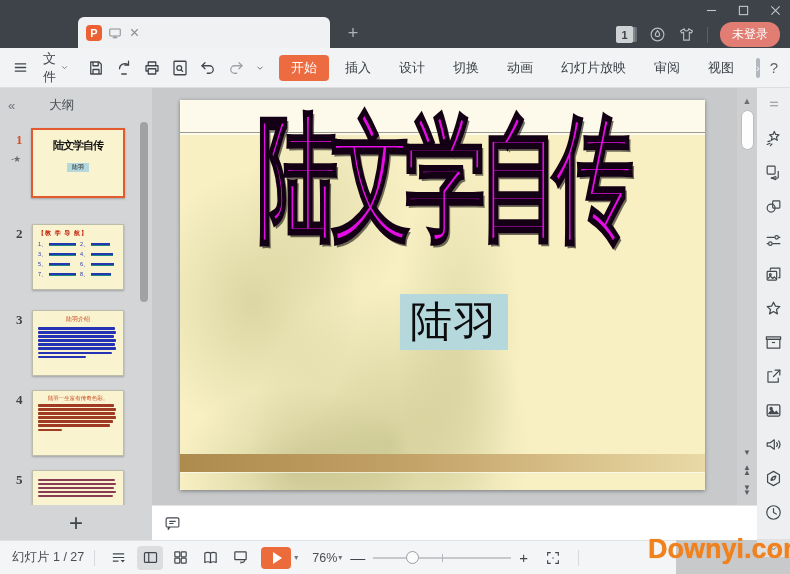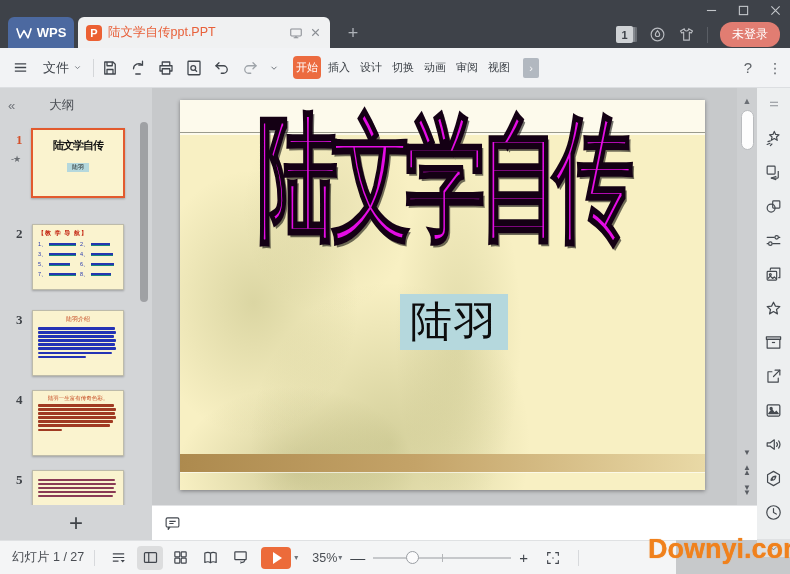--- a/index.html
+++ b/index.html
@@ -24,21 +24,21 @@
   .login-pill { background:#e17d72; color:#fff; font-size:12px; border-radius:12px; padding:4px 12px; }
 
   
   .toolbar { position:absolute; left:0; top:48px; width:790px; height:40px; background:#f2f3f5; border-bottom:1px solid #dcdee1; display:flex; align-items:center; padding:0 8px; color:#3c4043; }
   .tb-item { display:flex; align-items:center; margin:0 4px; color:#41464d; }
   .file-label { font-size:13px; margin:0 2px 0 6px; }
   .mini-chev { color:#6f747b; margin-left:2px; }
   .v-div { width:1px; height:18px; background:#d4d6d9; margin:0 7px; }
   .qicons { display:flex; align-items:center; gap:10px; margin-right:6px; }
   .menu-tabs { display:flex; align-items:center; gap:4px; margin-left:8px; }
-  .menu-tab { font-size:11px; color:#3a3f45; padding:4px 3px; border-radius:4px; white-space:nowrap; }
+  .menu-tab { font-size:13px; color:#3a3f45; padding:4px 12px; border-radius:4px; white-space:nowrap; }
   .menu-tab.active { background:#ec6b40; color:#fff; }
   .expand-btn { width:16px; height:20px; background:#b2b8c0; color:#f4f5f6; border-radius:2px; display:flex; align-items:center; justify-content:center; font-size:11px; margin:0 10px; }
   .search-cmd { display:flex; align-items:center; gap:4px; color:#5f6368; font-size:12.5px; }
   .toolbar-right { margin-left:auto; display:flex; align-items:center; gap:16px; color:#5f6368; }
 
   
   .left-panel { position:absolute; left:0; top:88px; width:152px; height:417px; background:#d3d5d7; }
   .panel-header { height:34px; display:flex; align-items:center; padding:0 8px; gap:10px; }
   .collapse-arrow { color:#70747a; font-size:13px; }
   .panel-tab { font-size:12.5px; color:#4a4e54; padding:4px 10px; }
@@ -139,30 +139,23 @@
             <rect x="1.5" y="1.5" width="9" height="9" fill="none" stroke="currentColor" stroke-width="1.2"></rect>
           </svg>
       </div>
       <div class="win-btn">
         <svg width="11" height="11" viewBox="0 0 12 12">
             <path d="M1.5 1.5l9 9M10.5 1.5l-9 9" stroke="currentColor" stroke-width="1.2"></path>
           </svg>
       </div>
     </div>
 
-    <div class="wps-btn">
-      <svg width="16" height="12" viewBox="0 0 20 14">
-          <path d="M1 1l4 12 5-9 5 9 4-12" fill="none" stroke="#fff" stroke-width="2" stroke-linejoin="round"></path>
-        </svg>
-      <span>WPS</span>
-    </div>
 
     <div class="doc-tab">
       <span class="p-icon">P</span>
-      <span class="title">陆文学自传ppt.PPT</span>
       <span class="tab-ico">
         <svg width="14" height="14" viewBox="0 0 24 24" fill="none" stroke="currentColor" stroke-width="1.8">
             <rect x="3" y="5" width="18" height="12" rx="1.5"></rect>
             <path d="M12 17v3M8 20h8"></path>
           </svg>
       </span>
       <span class="tab-ico">
         <svg width="13" height="13" viewBox="0 0 24 24" fill="none" stroke="currentColor" stroke-width="2">
             <path d="M6 6l12 12M18 6L6 18"></path>
           </svg>
@@ -250,20 +243,21 @@
           </svg>
       </span>
     </span>
 
     <span class="menu-tabs">
       <span class="menu-tab active">开始</span>
       <span class="menu-tab">插入</span>
       <span class="menu-tab">设计</span>
       <span class="menu-tab">切换</span>
       <span class="menu-tab">动画</span>
+      <span class="menu-tab">幻灯片放映</span>
       <span class="menu-tab">审阅</span>
       <span class="menu-tab">视图</span>
     </span>
 
     <span class="expand-btn">›</span>
 
 
     <span class="toolbar-right">
       <span style="font-size:15px;">?</span>
       <span style="font-size:14px;">⋮</span>
@@ -546,21 +540,21 @@
           <path d="M14 19a4 4 0 0 0 4-3" stroke-linecap="round"></path>
           <path d="M12 17l2.5 2-2.5 2z" fill="currentColor" stroke="none"></path>
         </svg>
     </span>
 
     <span class="play-btn">
         <span class="play-tri"></span>
       </span>
     <span class="sb-caret">▾</span>
 
-    <span class="zoom-label">35%</span>
+    <span class="zoom-label">76%</span>
     <span class="sb-caret">▾</span>
 
     <span class="zoom-minus">—</span>
     <span class="zoom-slider">
       <span class="zs-track"></span>
       <span class="zs-tick"></span>
       <span class="zs-handle"></span>
     </span>
     <span class="zoom-plus">+</span>
 

